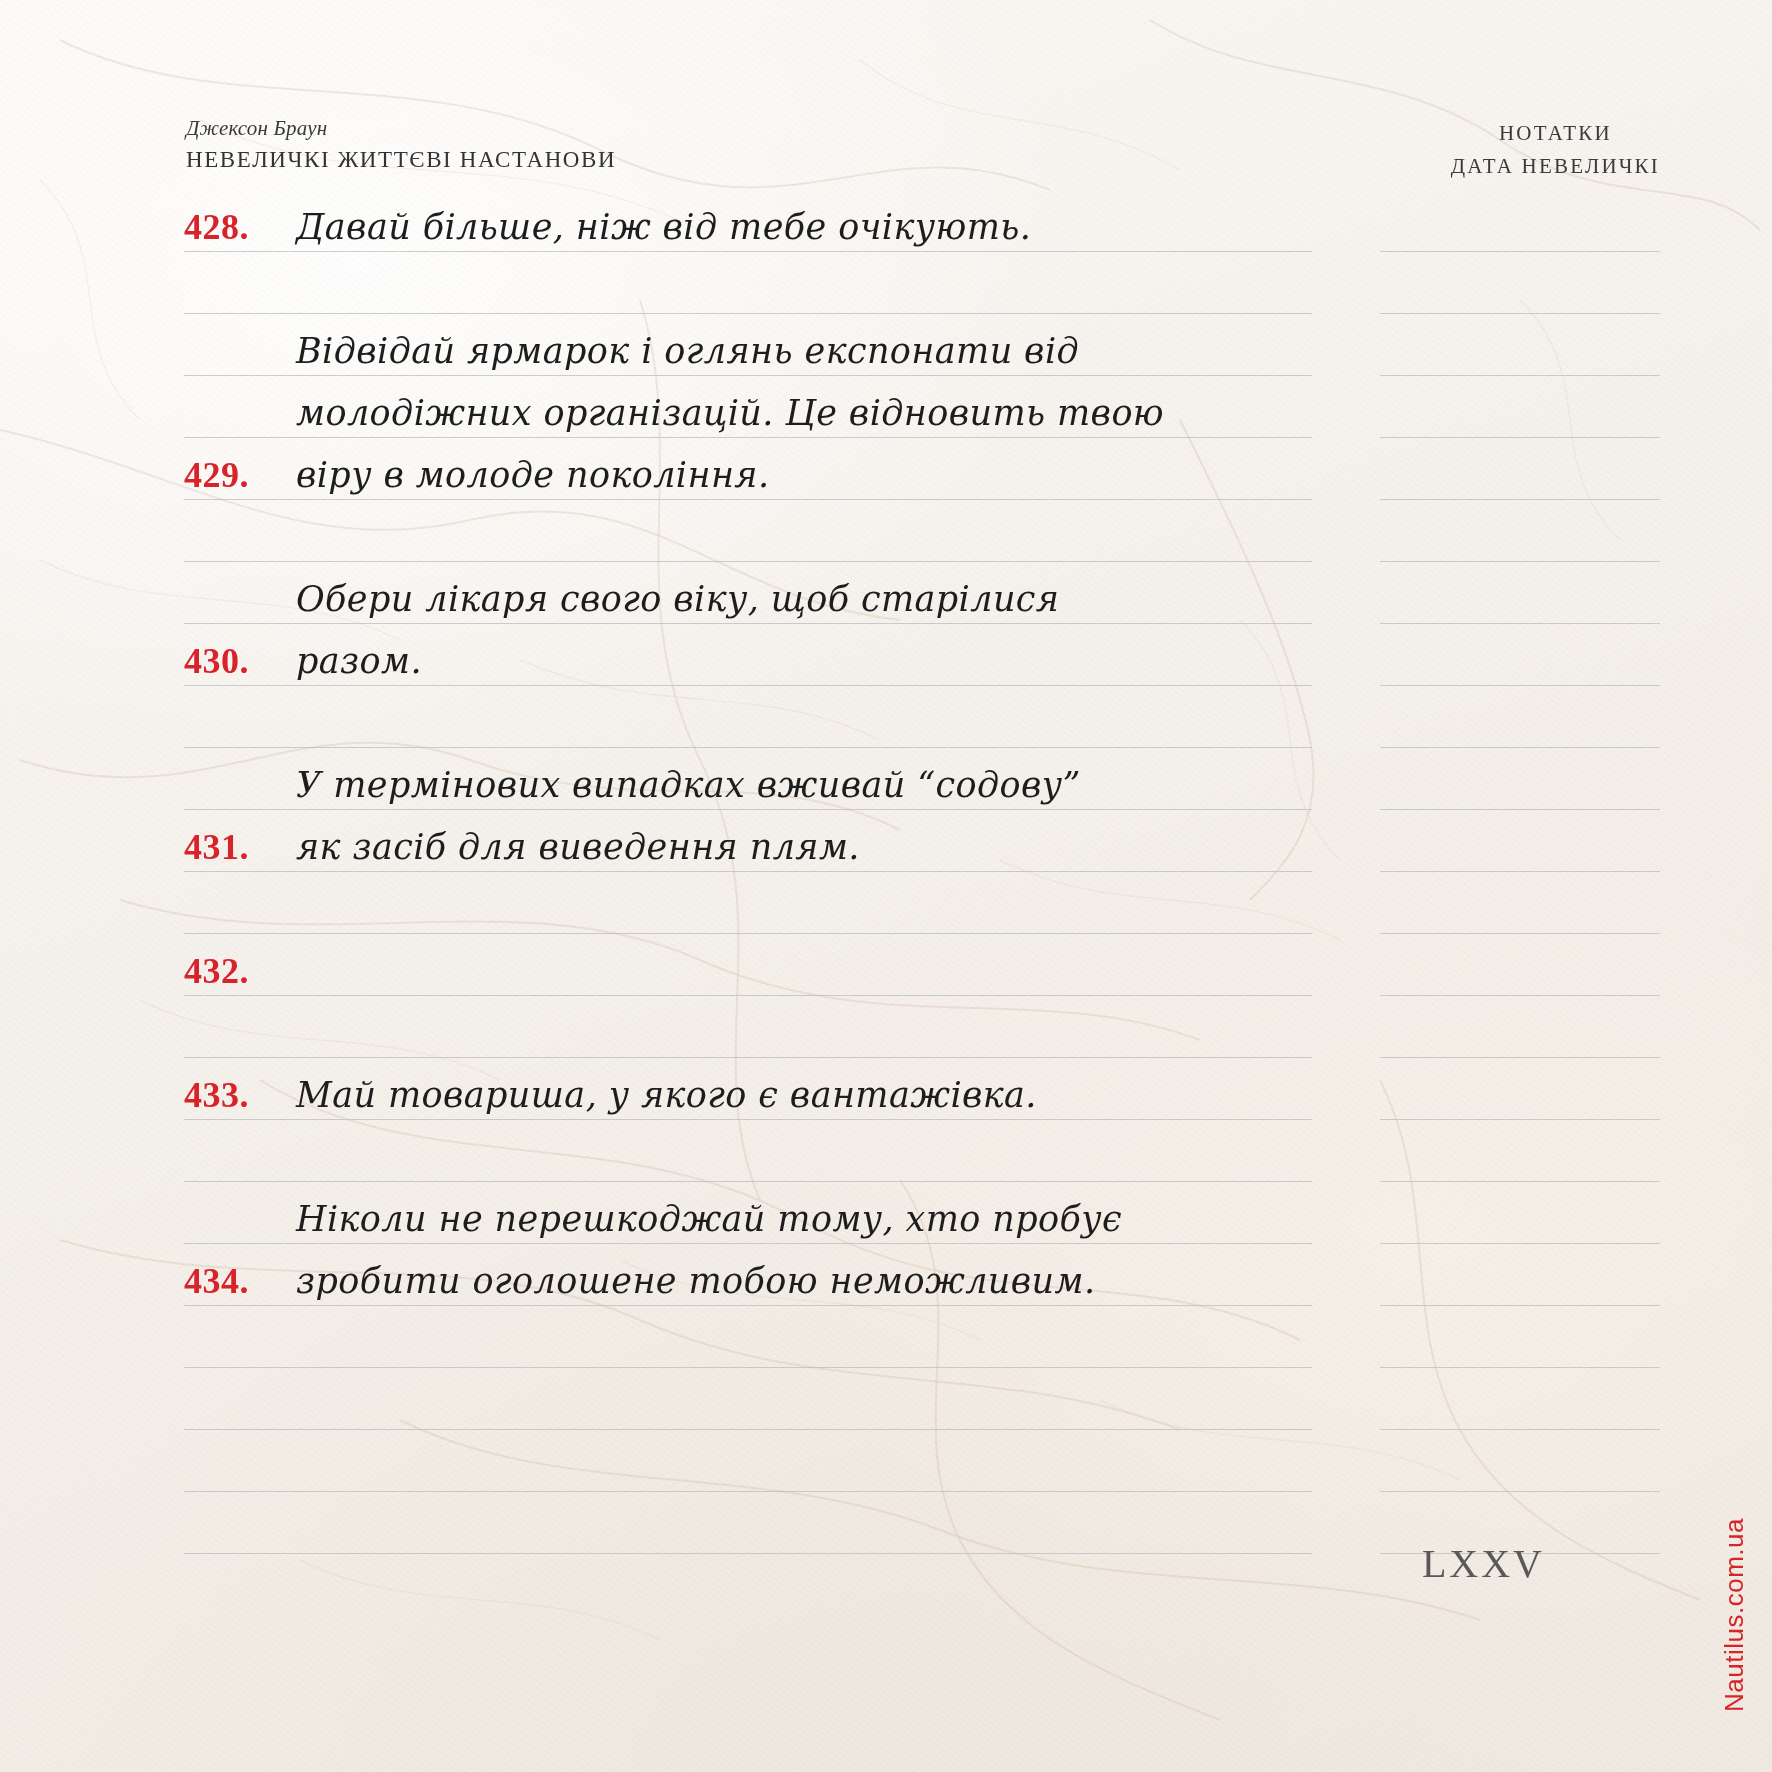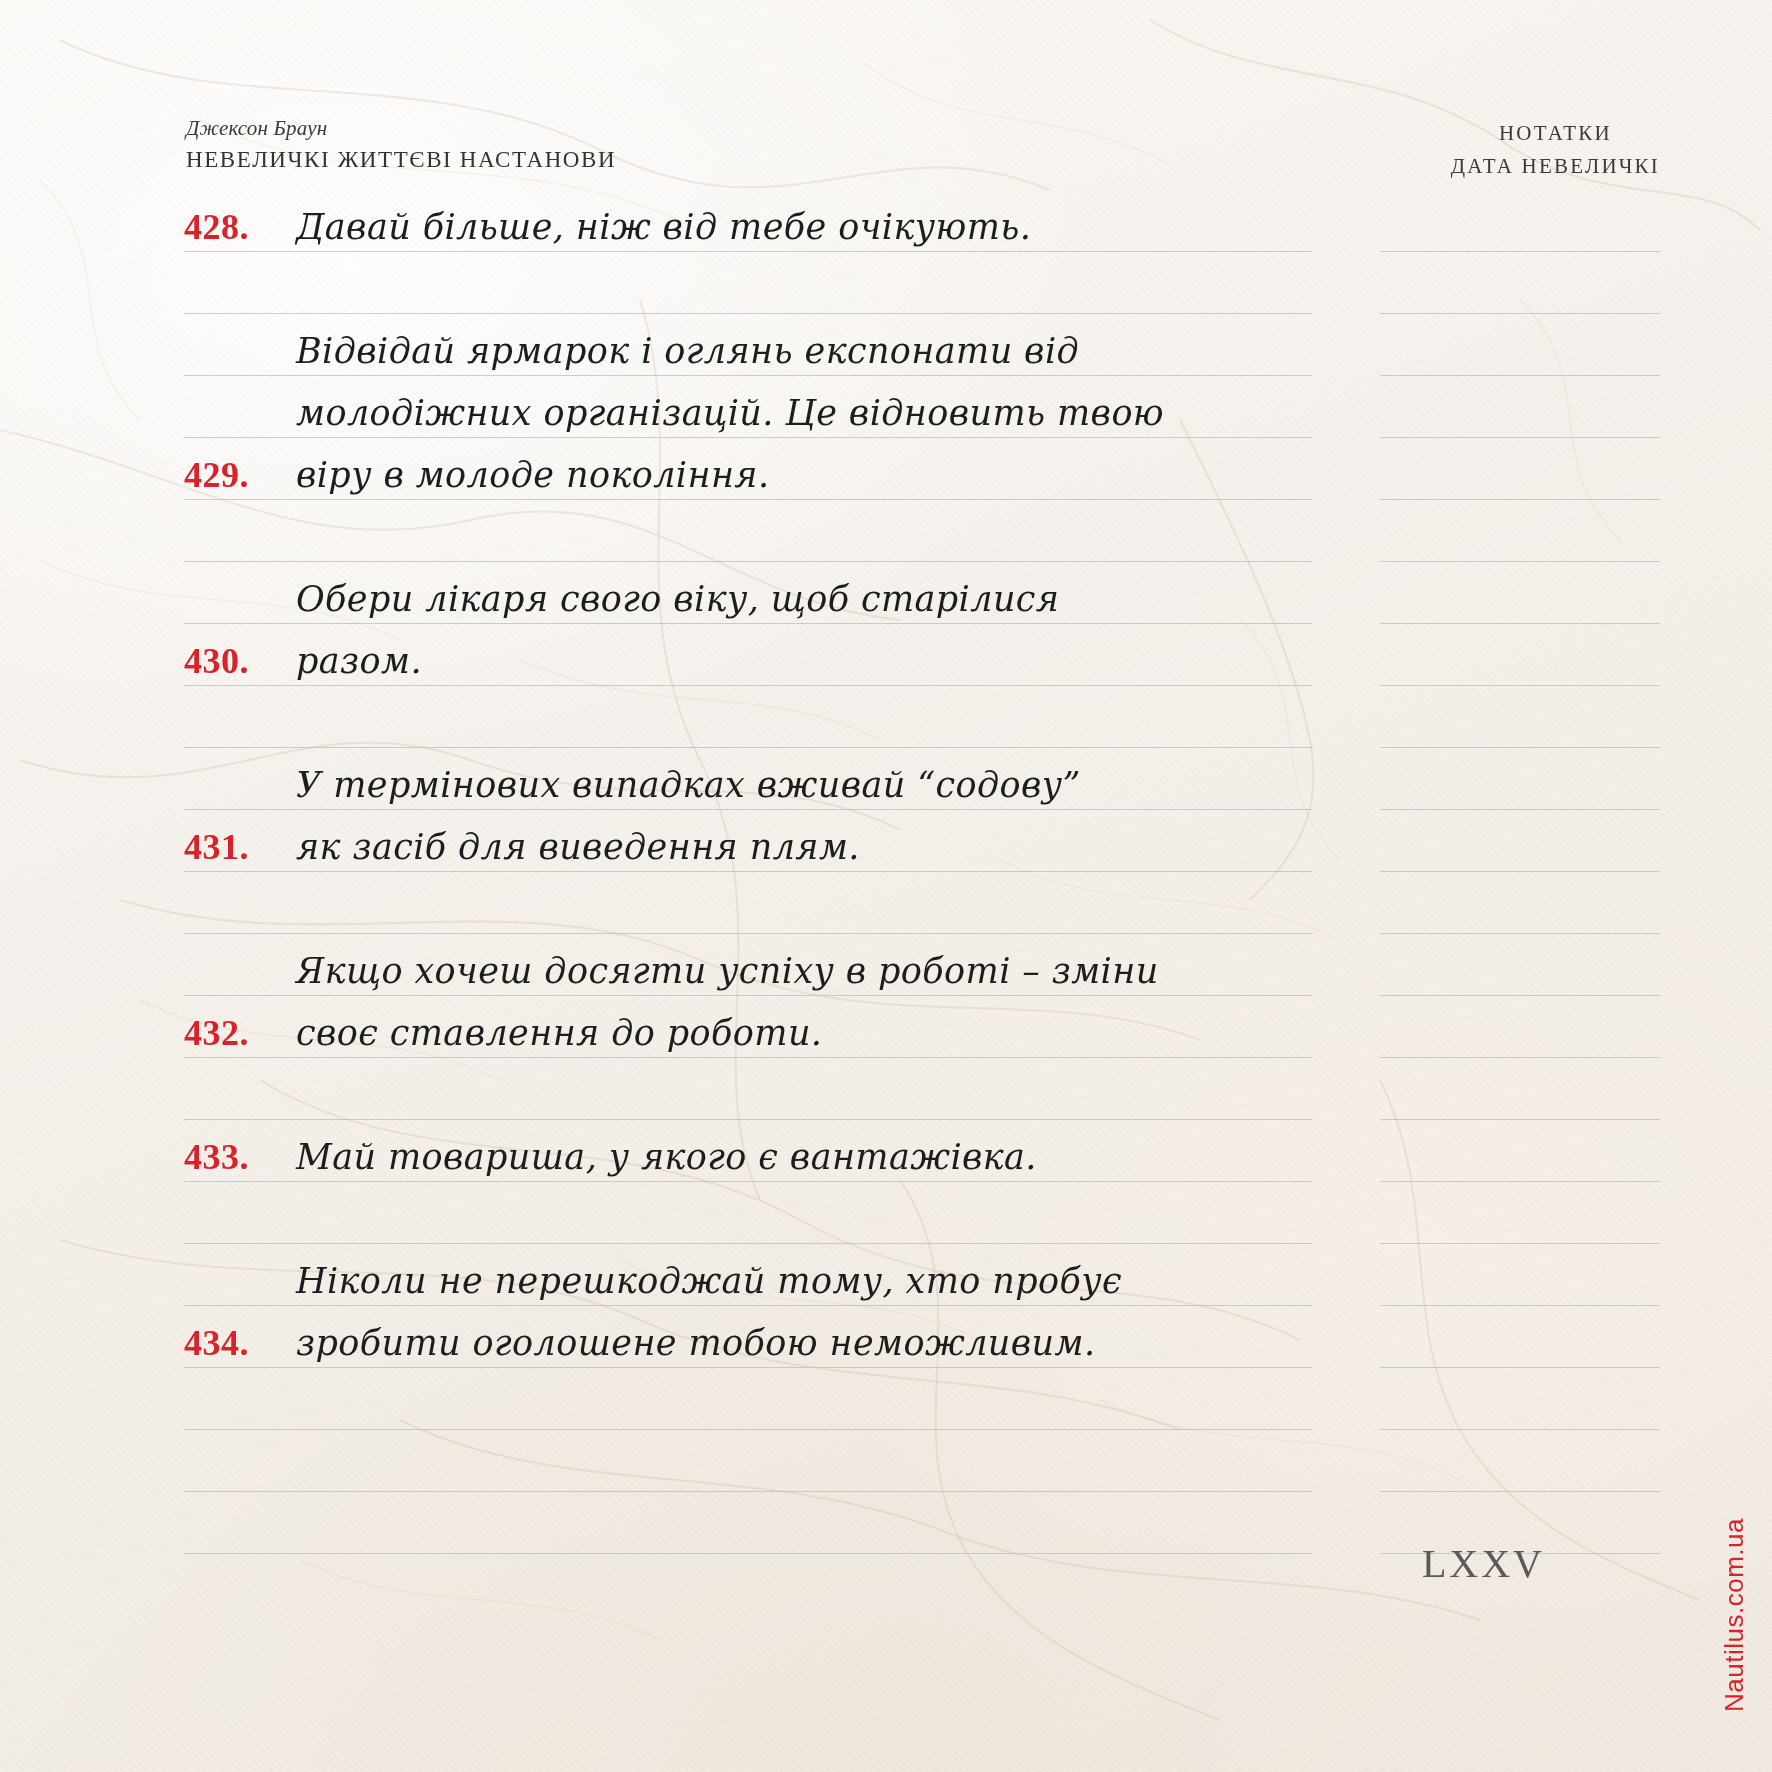--- a/index.html
+++ b/index.html
@@ -251,22 +251,20 @@
       </div>
       <div style="height: 62px;"></div>
       <div class="entry">
         <div class="num">431.</div>
         <div class="text">У термінових випадках вживай “содову”
 як засіб для виведення плям.</div>
       </div>
       <div style="height: 62px;"></div>
       <div class="entry">
         <div class="num">432.</div>
-        <div class="text">Якщо хочеш досягти успіху в роботі – зміни
-своє ставлення до роботи.</div>
       </div>
       <div style="height: 62px;"></div>
       <div class="entry">
         <div class="num">433.</div>
         <div class="text">Май товариша, у якого є вантажівка.</div>
       </div>
       <div style="height: 62px;"></div>
       <div class="entry">
         <div class="num">434.</div>
         <div class="text">Ніколи не перешкоджай тому, хто пробує

